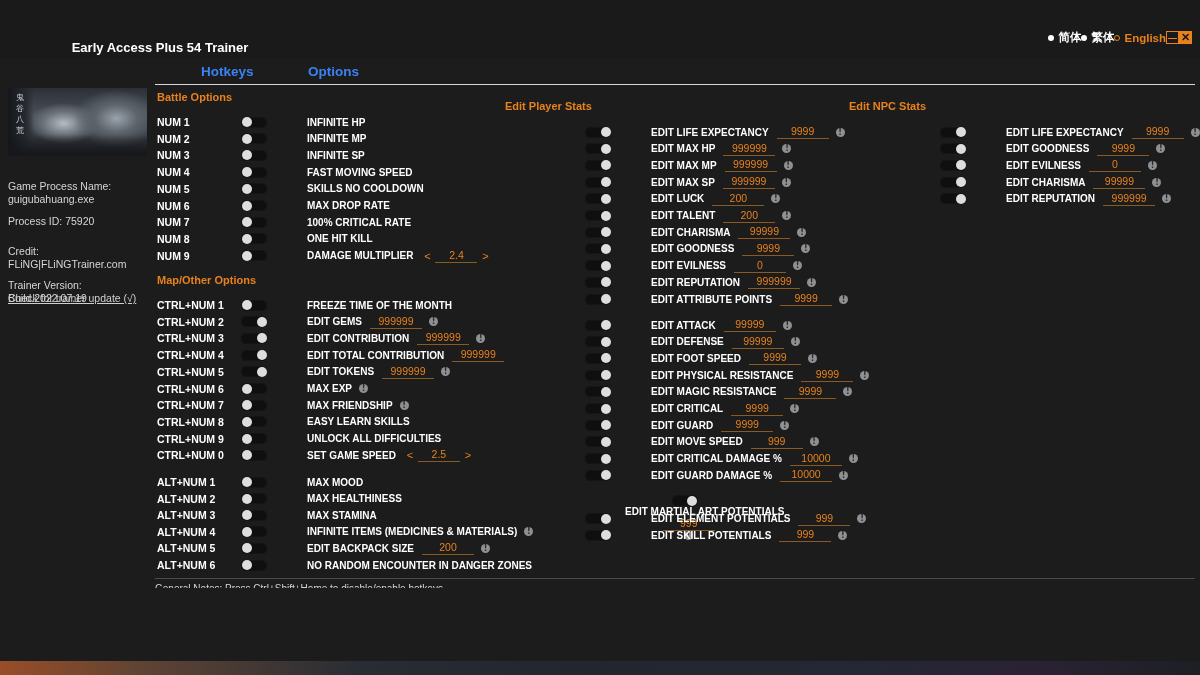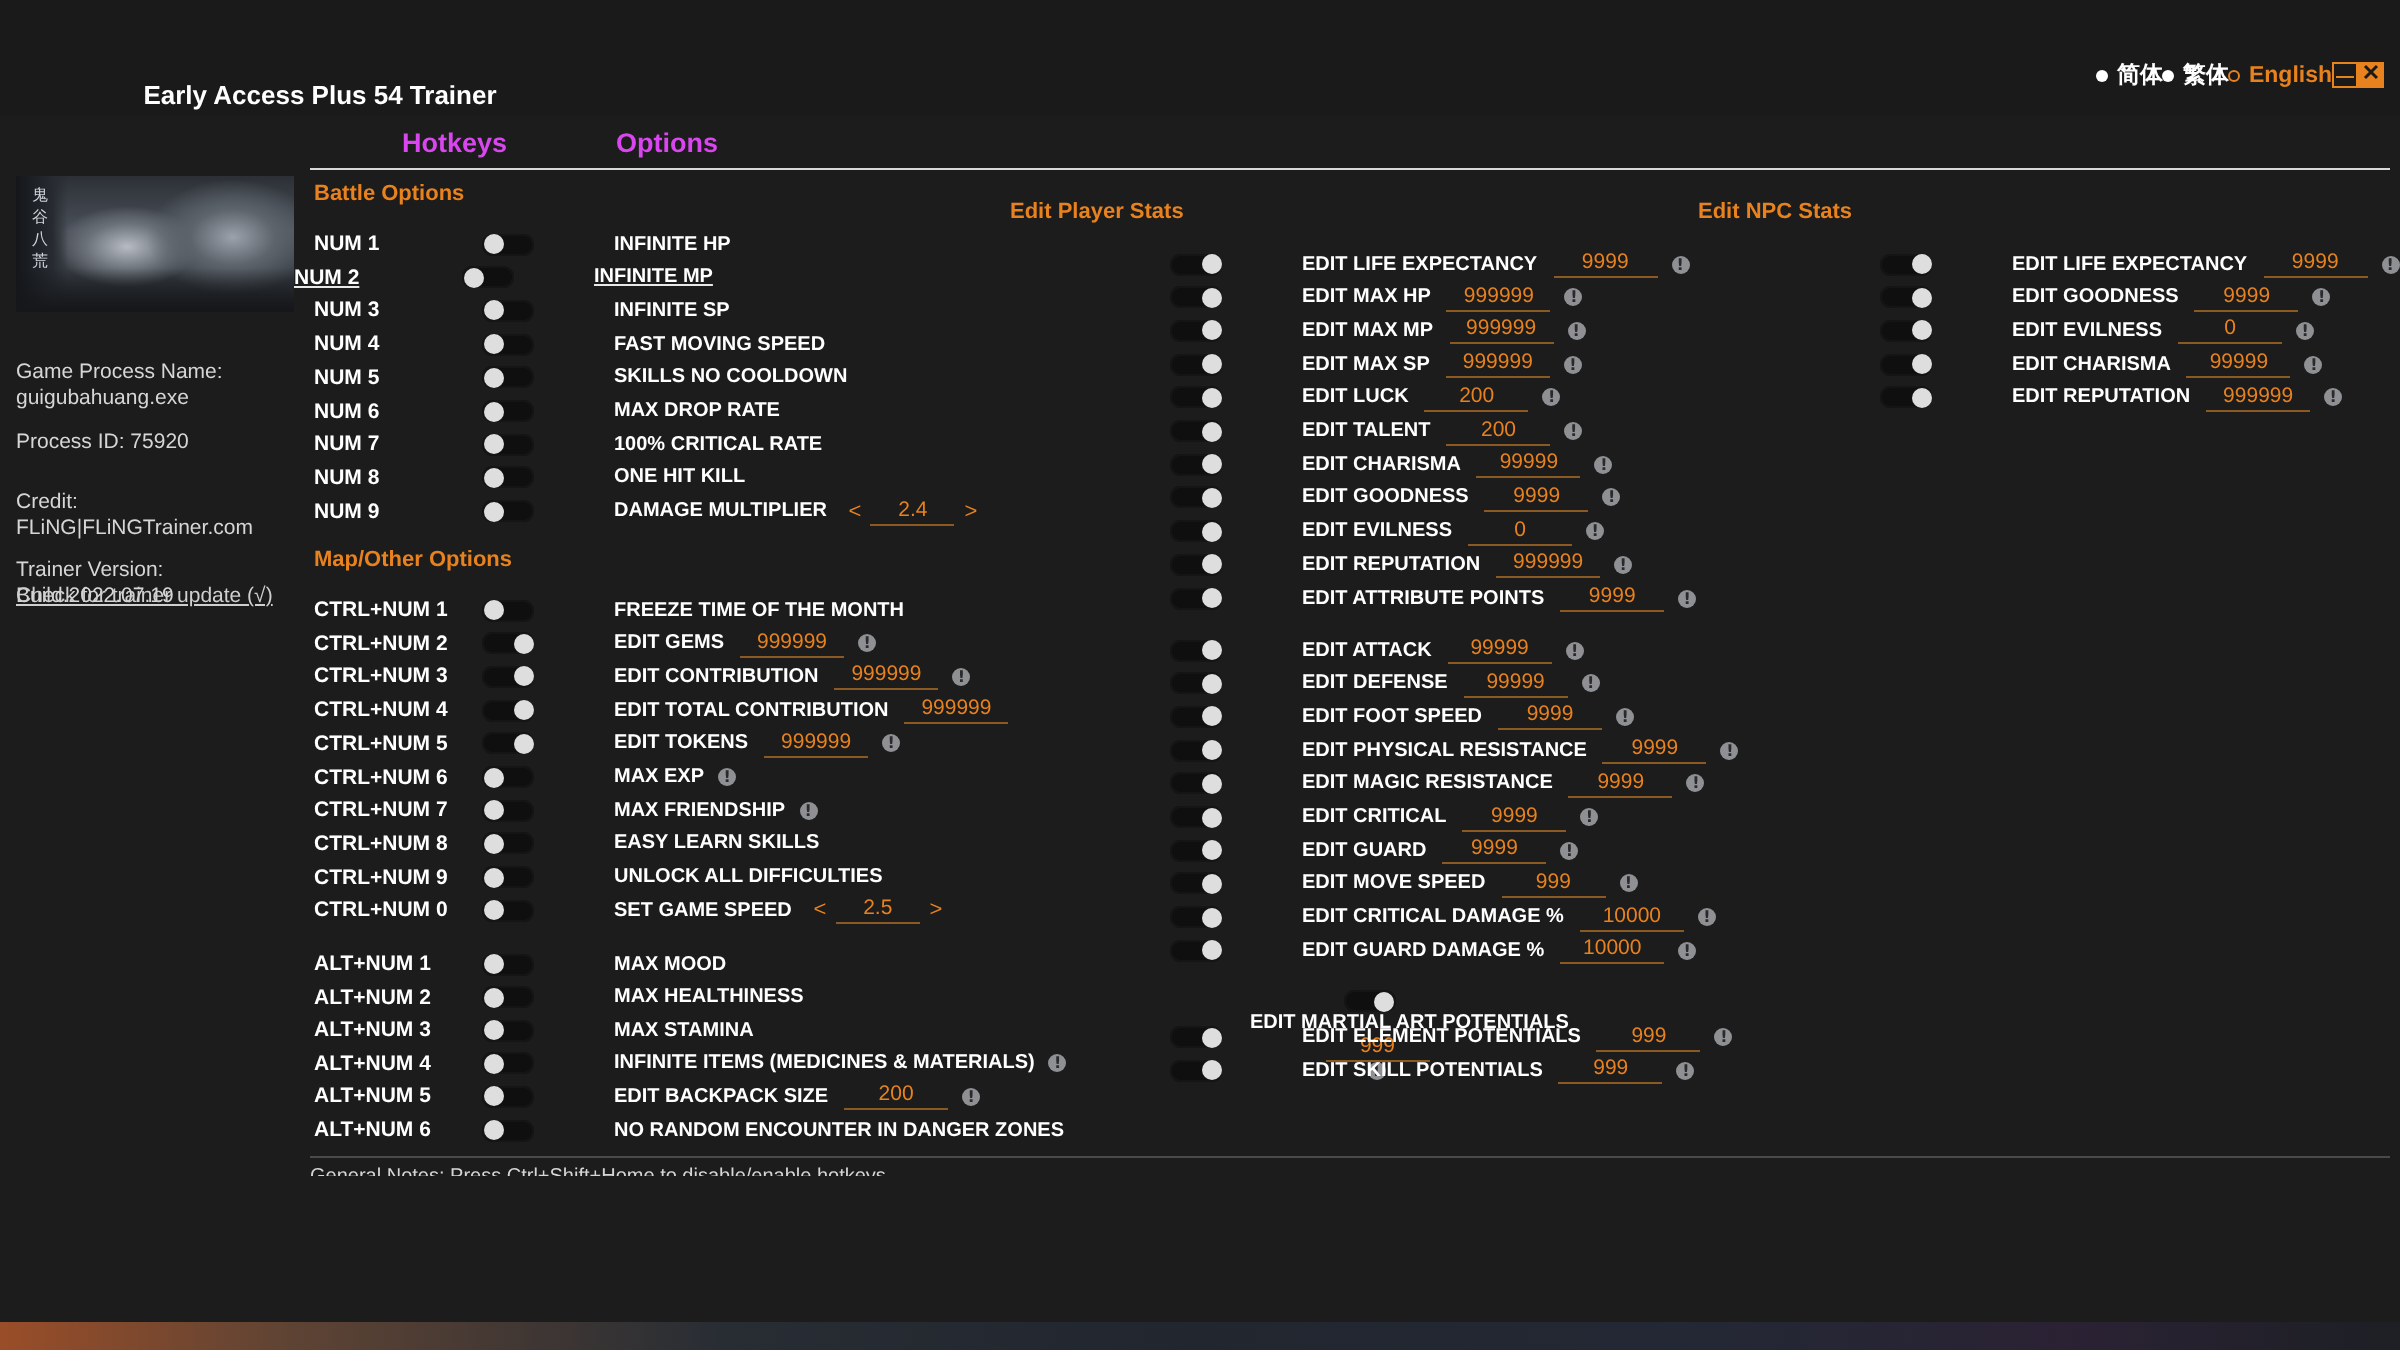--- a/index.html
+++ b/index.html
@@ -89,21 +89,21 @@
   .side-text {
     position: absolute; left: 8px; width: 140px;
     font-size: 10.5px; color: #d6d6d6; line-height: 13px;
   }
   .side-text .lbl { display:block; }
   .side-link { color:#cfcfcf; text-decoration: underline; display:block; }
 
   
   .colhdr {
     position: absolute; top: 64px;
-    color: #d946ef; font-size: 13.5px; font-weight: bold; padding-left: 44px;
+    color: #3b82f6; font-size: 13.5px; font-weight: bold; padding-left: 44px;
   }
   .hdr-rule {
     position:absolute; left:155px; top:84px; width:1040px; height:1px;
     background:#d8d8d8;
   }
 
   
   .sect {
     position: absolute;
     color: #e8821e; font-size: 11px; font-weight: bold;
@@ -227,21 +227,21 @@
   <div class="sect" style="left:849px; top:100px">Edit NPC Stats</div>
 
   <div id="battle-rows">
       <div class="row" style="left: 157px; top: 115px;">
         <div class="hk">NUM 1</div>
         <div class="sw left">
           <span class="knob"></span>
         </div>
         <div class="opt">INFINITE HP</div>
       </div>
-      <div class="row" style="left: 147px; top: 131.7px; text-decoration: underline;">
+      <div class="row" style="left: 157px; top: 131.7px;">
         <div class="hk">NUM 2</div>
         <div class="sw left">
           <span class="knob"></span>
         </div>
         <div class="opt">INFINITE MP</div>
       </div>
       <div class="row" style="left: 157px; top: 148.4px;">
         <div class="hk">NUM 3</div>
         <div class="sw left">
           <span class="knob"></span>

